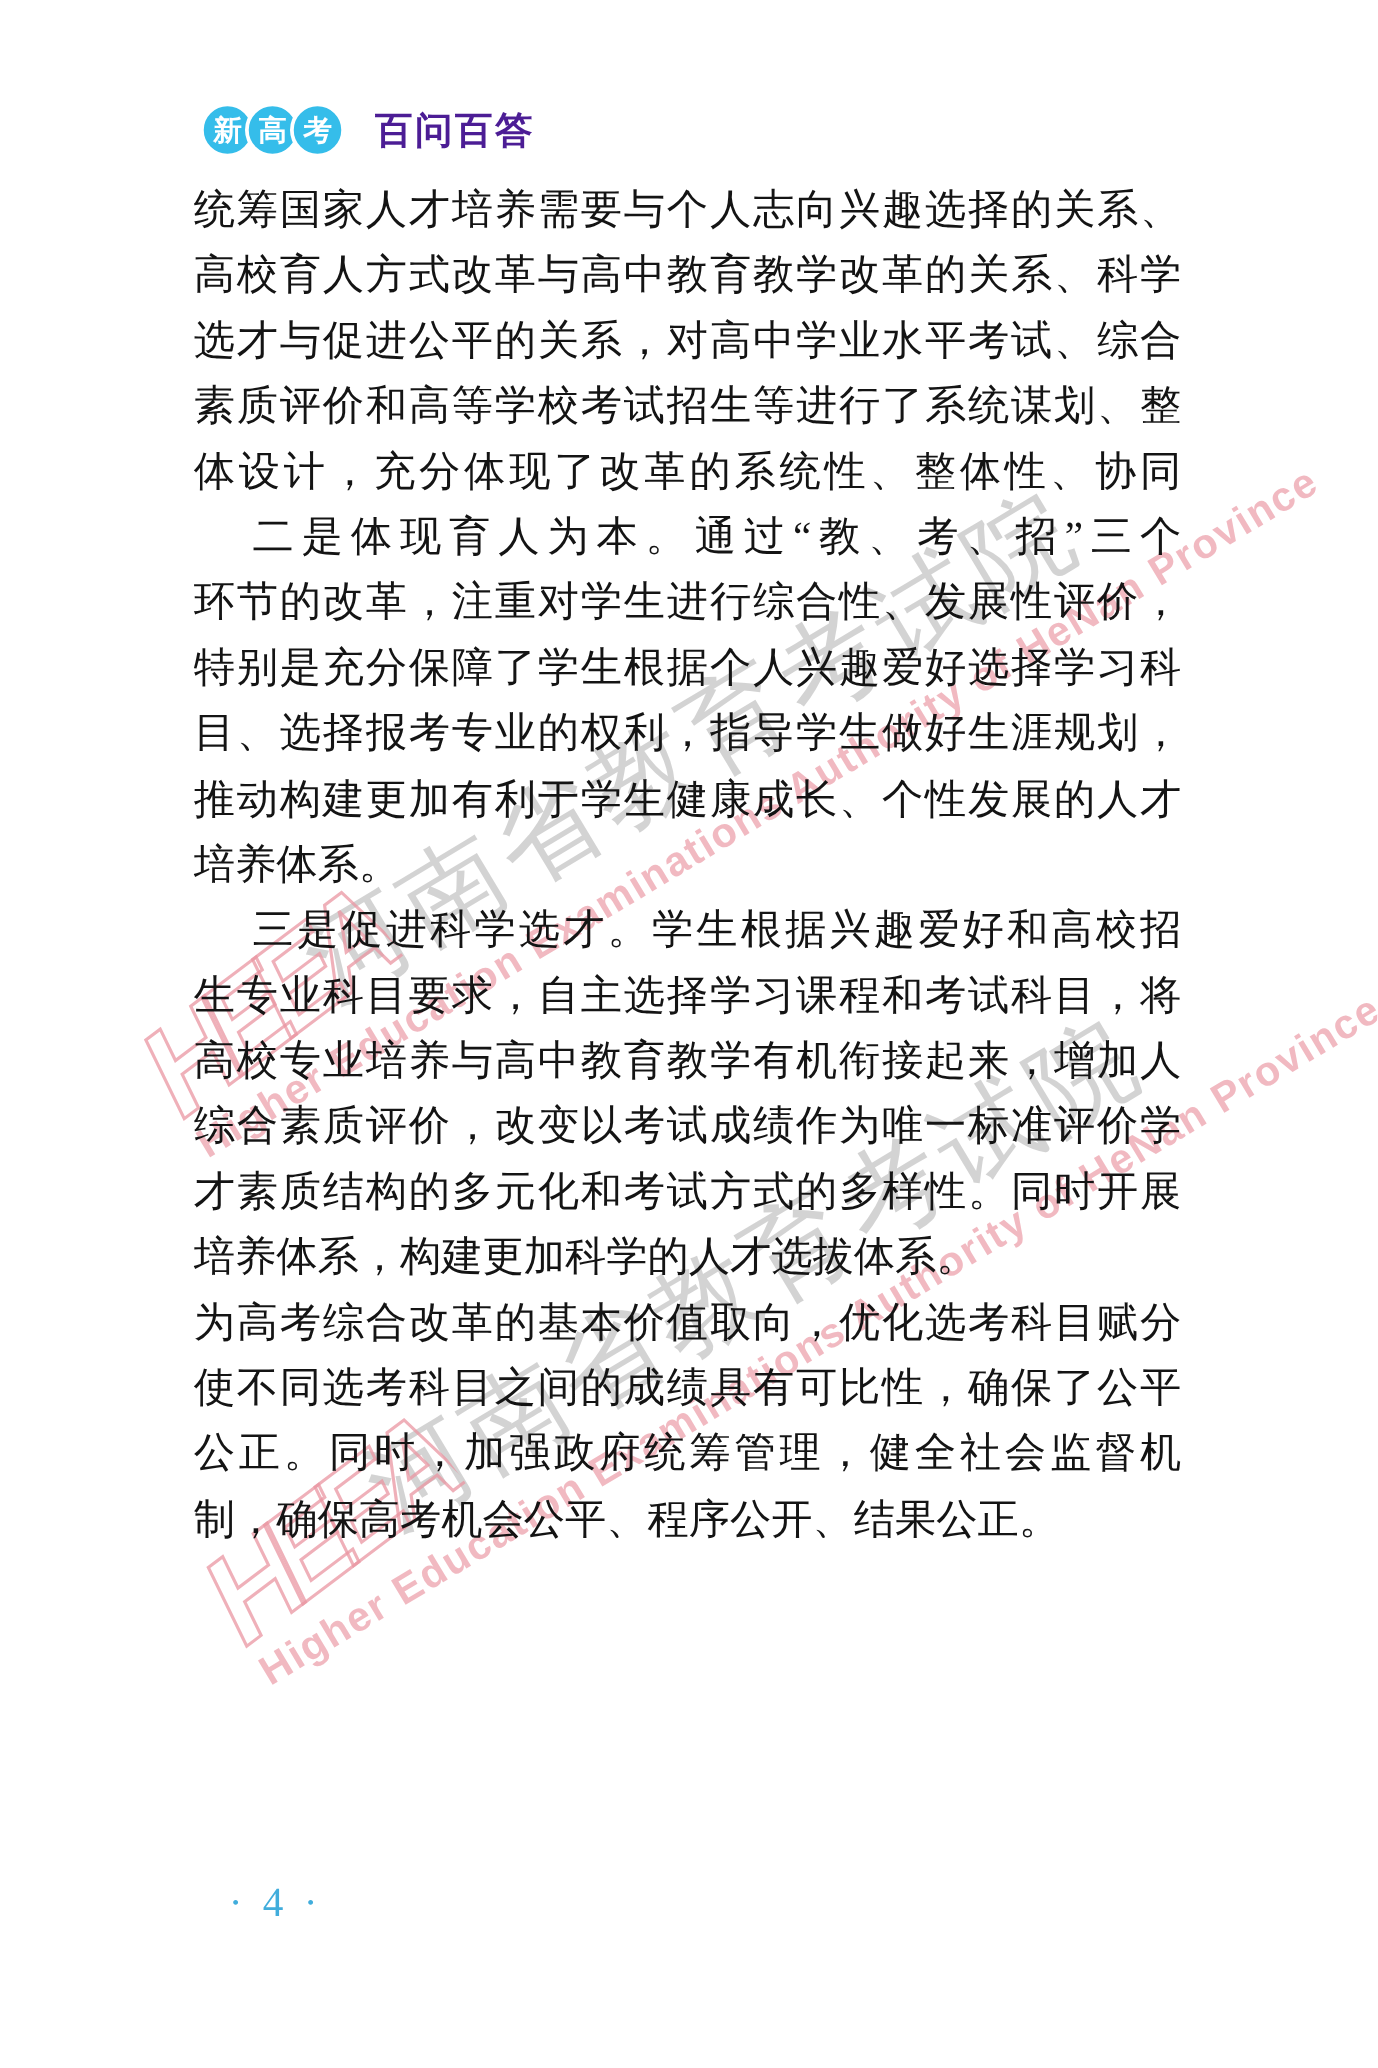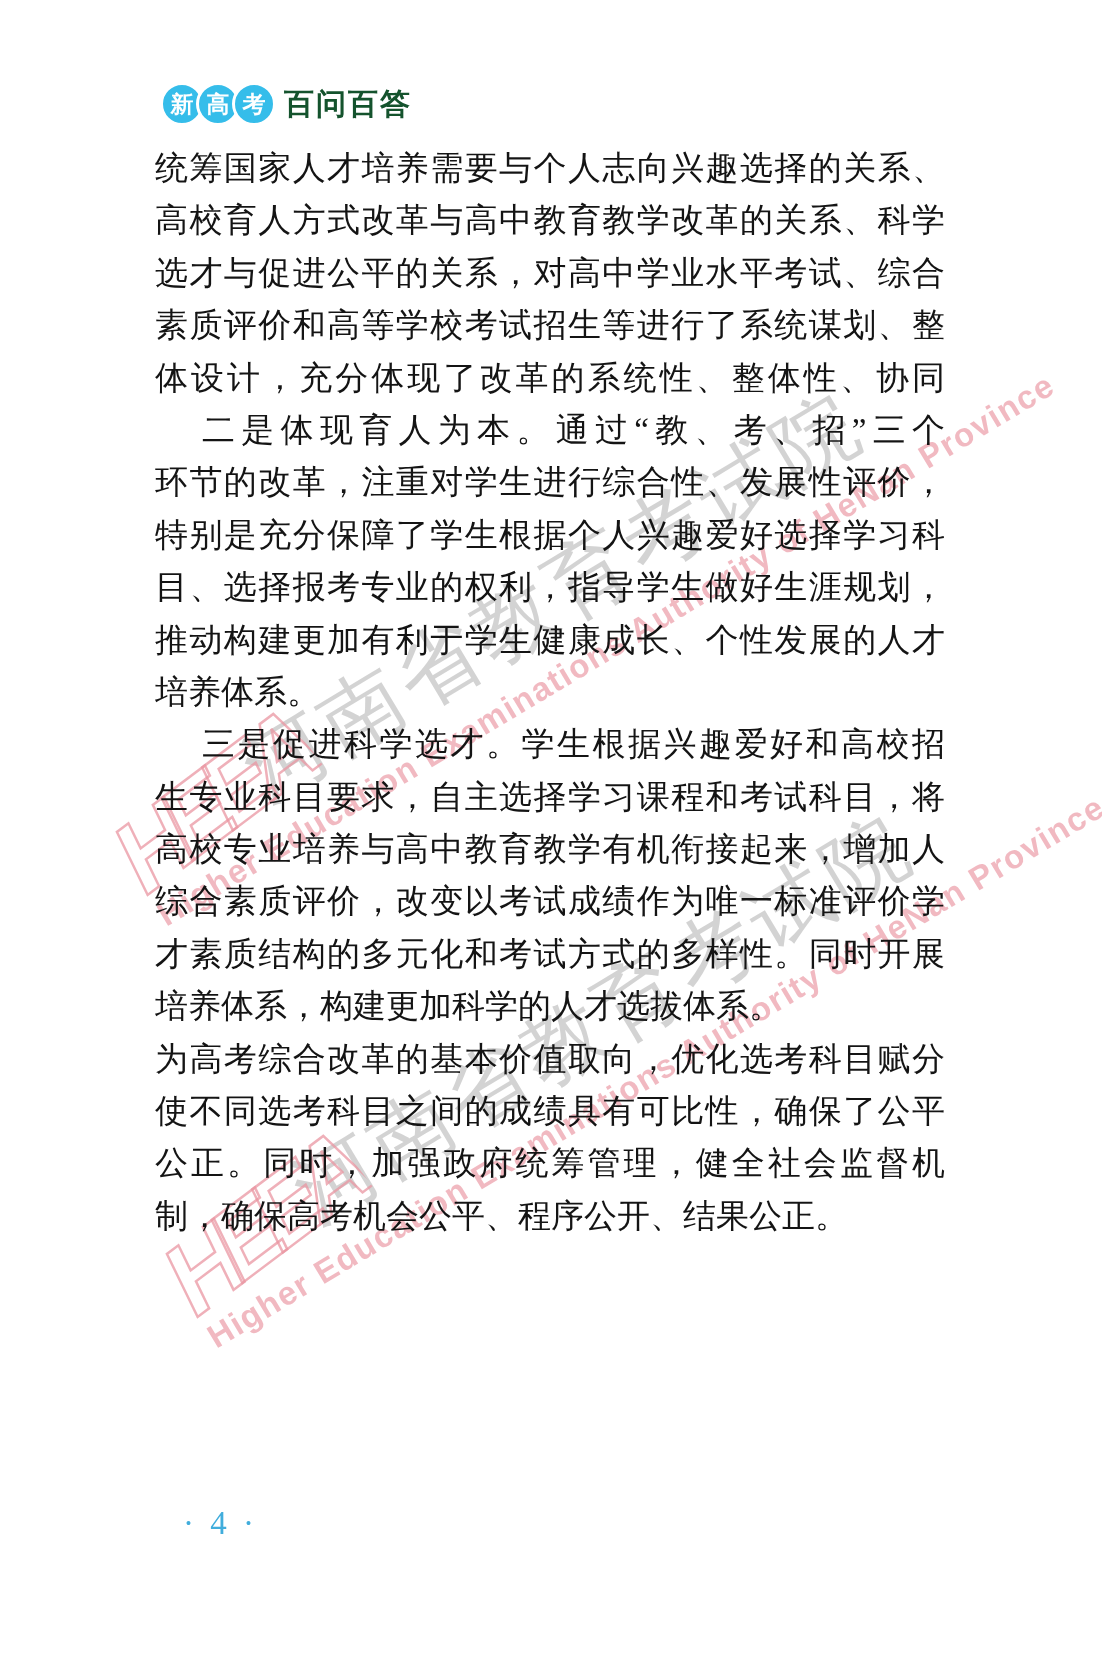--- a/index.html
+++ b/index.html
@@ -29,25 +29,25 @@
     font-family:"Liberation Sans","DejaVu Sans",sans-serif;
     font-weight:bold;
     font-size:23px;
     line-height:38px;
     text-align:center;
     margin-left:-8px;
     box-sizing:content-box;
   }
   .logo-circle:first-child{margin-left:0;}
   .logo-suffix{
-    color:#14532d;
+    color:#4c1d95;
     font-family:"Liberation Sans","DejaVu Sans",sans-serif;
     font-weight:bold;
     font-size:30px;
-    margin-left:8px;
+    margin-left:24px;
     letter-spacing:2px;
   }
 
   
   .watermark{
     position:absolute;
     width:980px;
     transform:rotate(-31deg);
     pointer-events:none;
     z-index:1;

